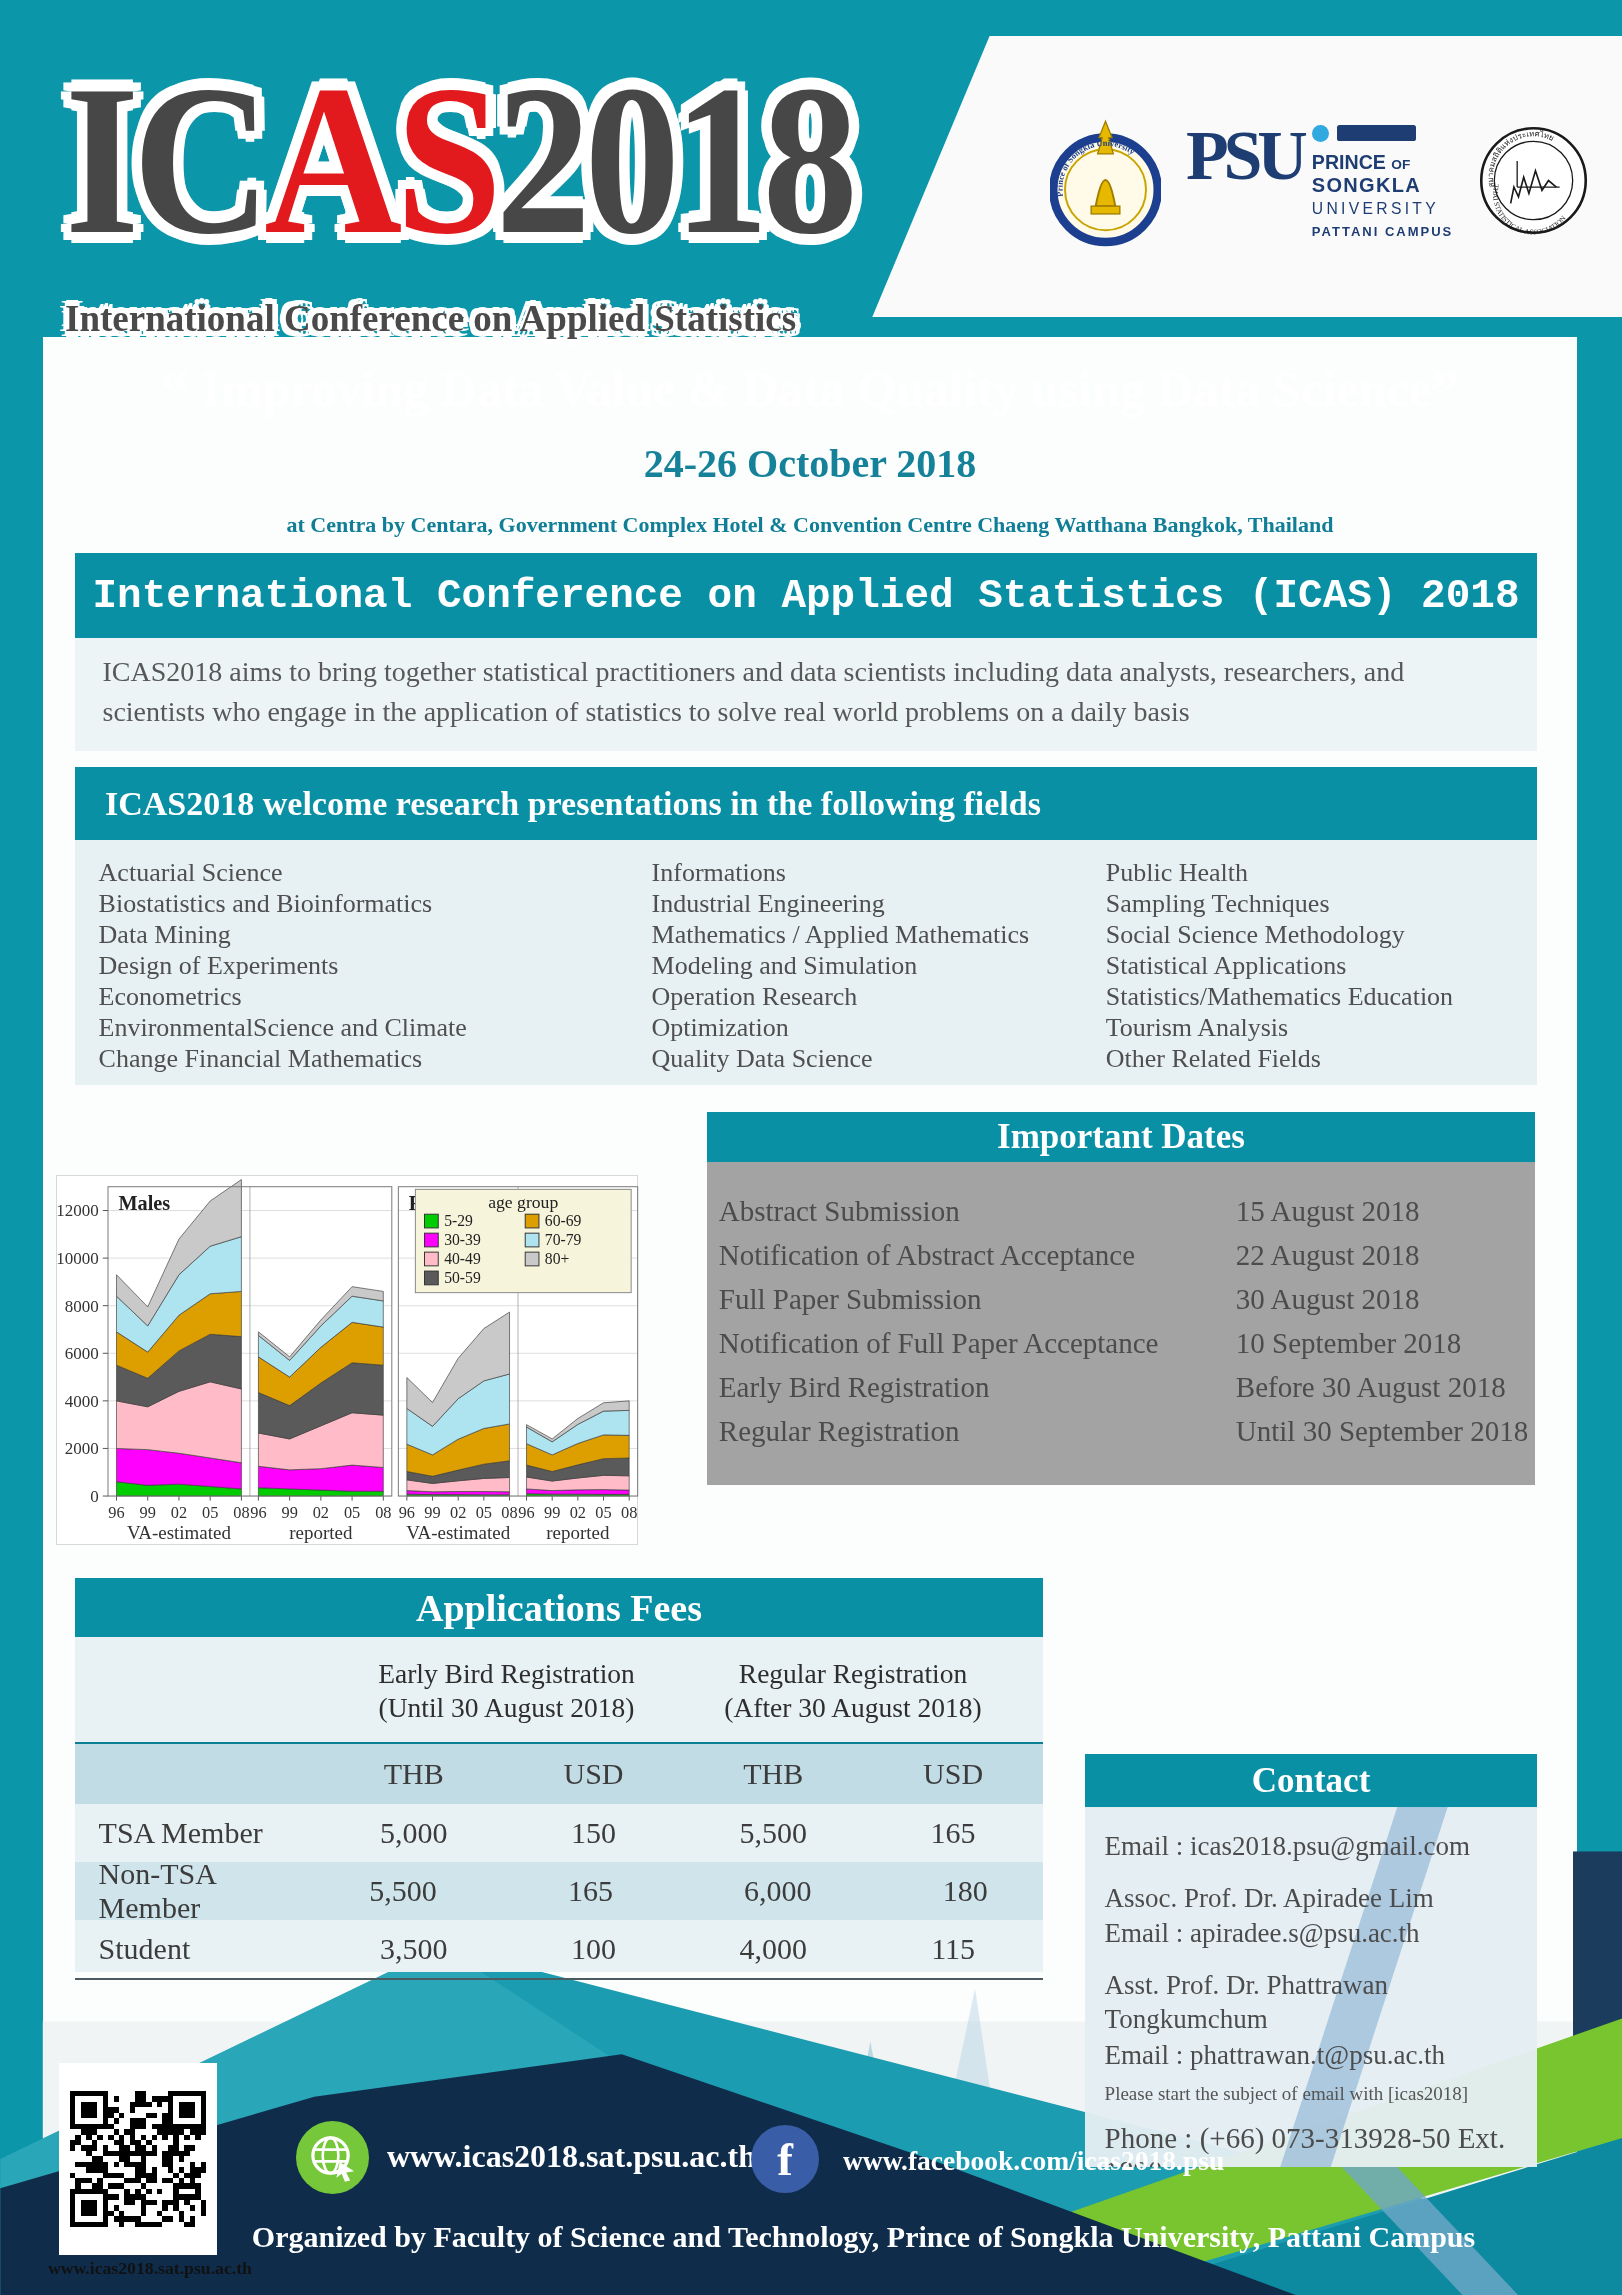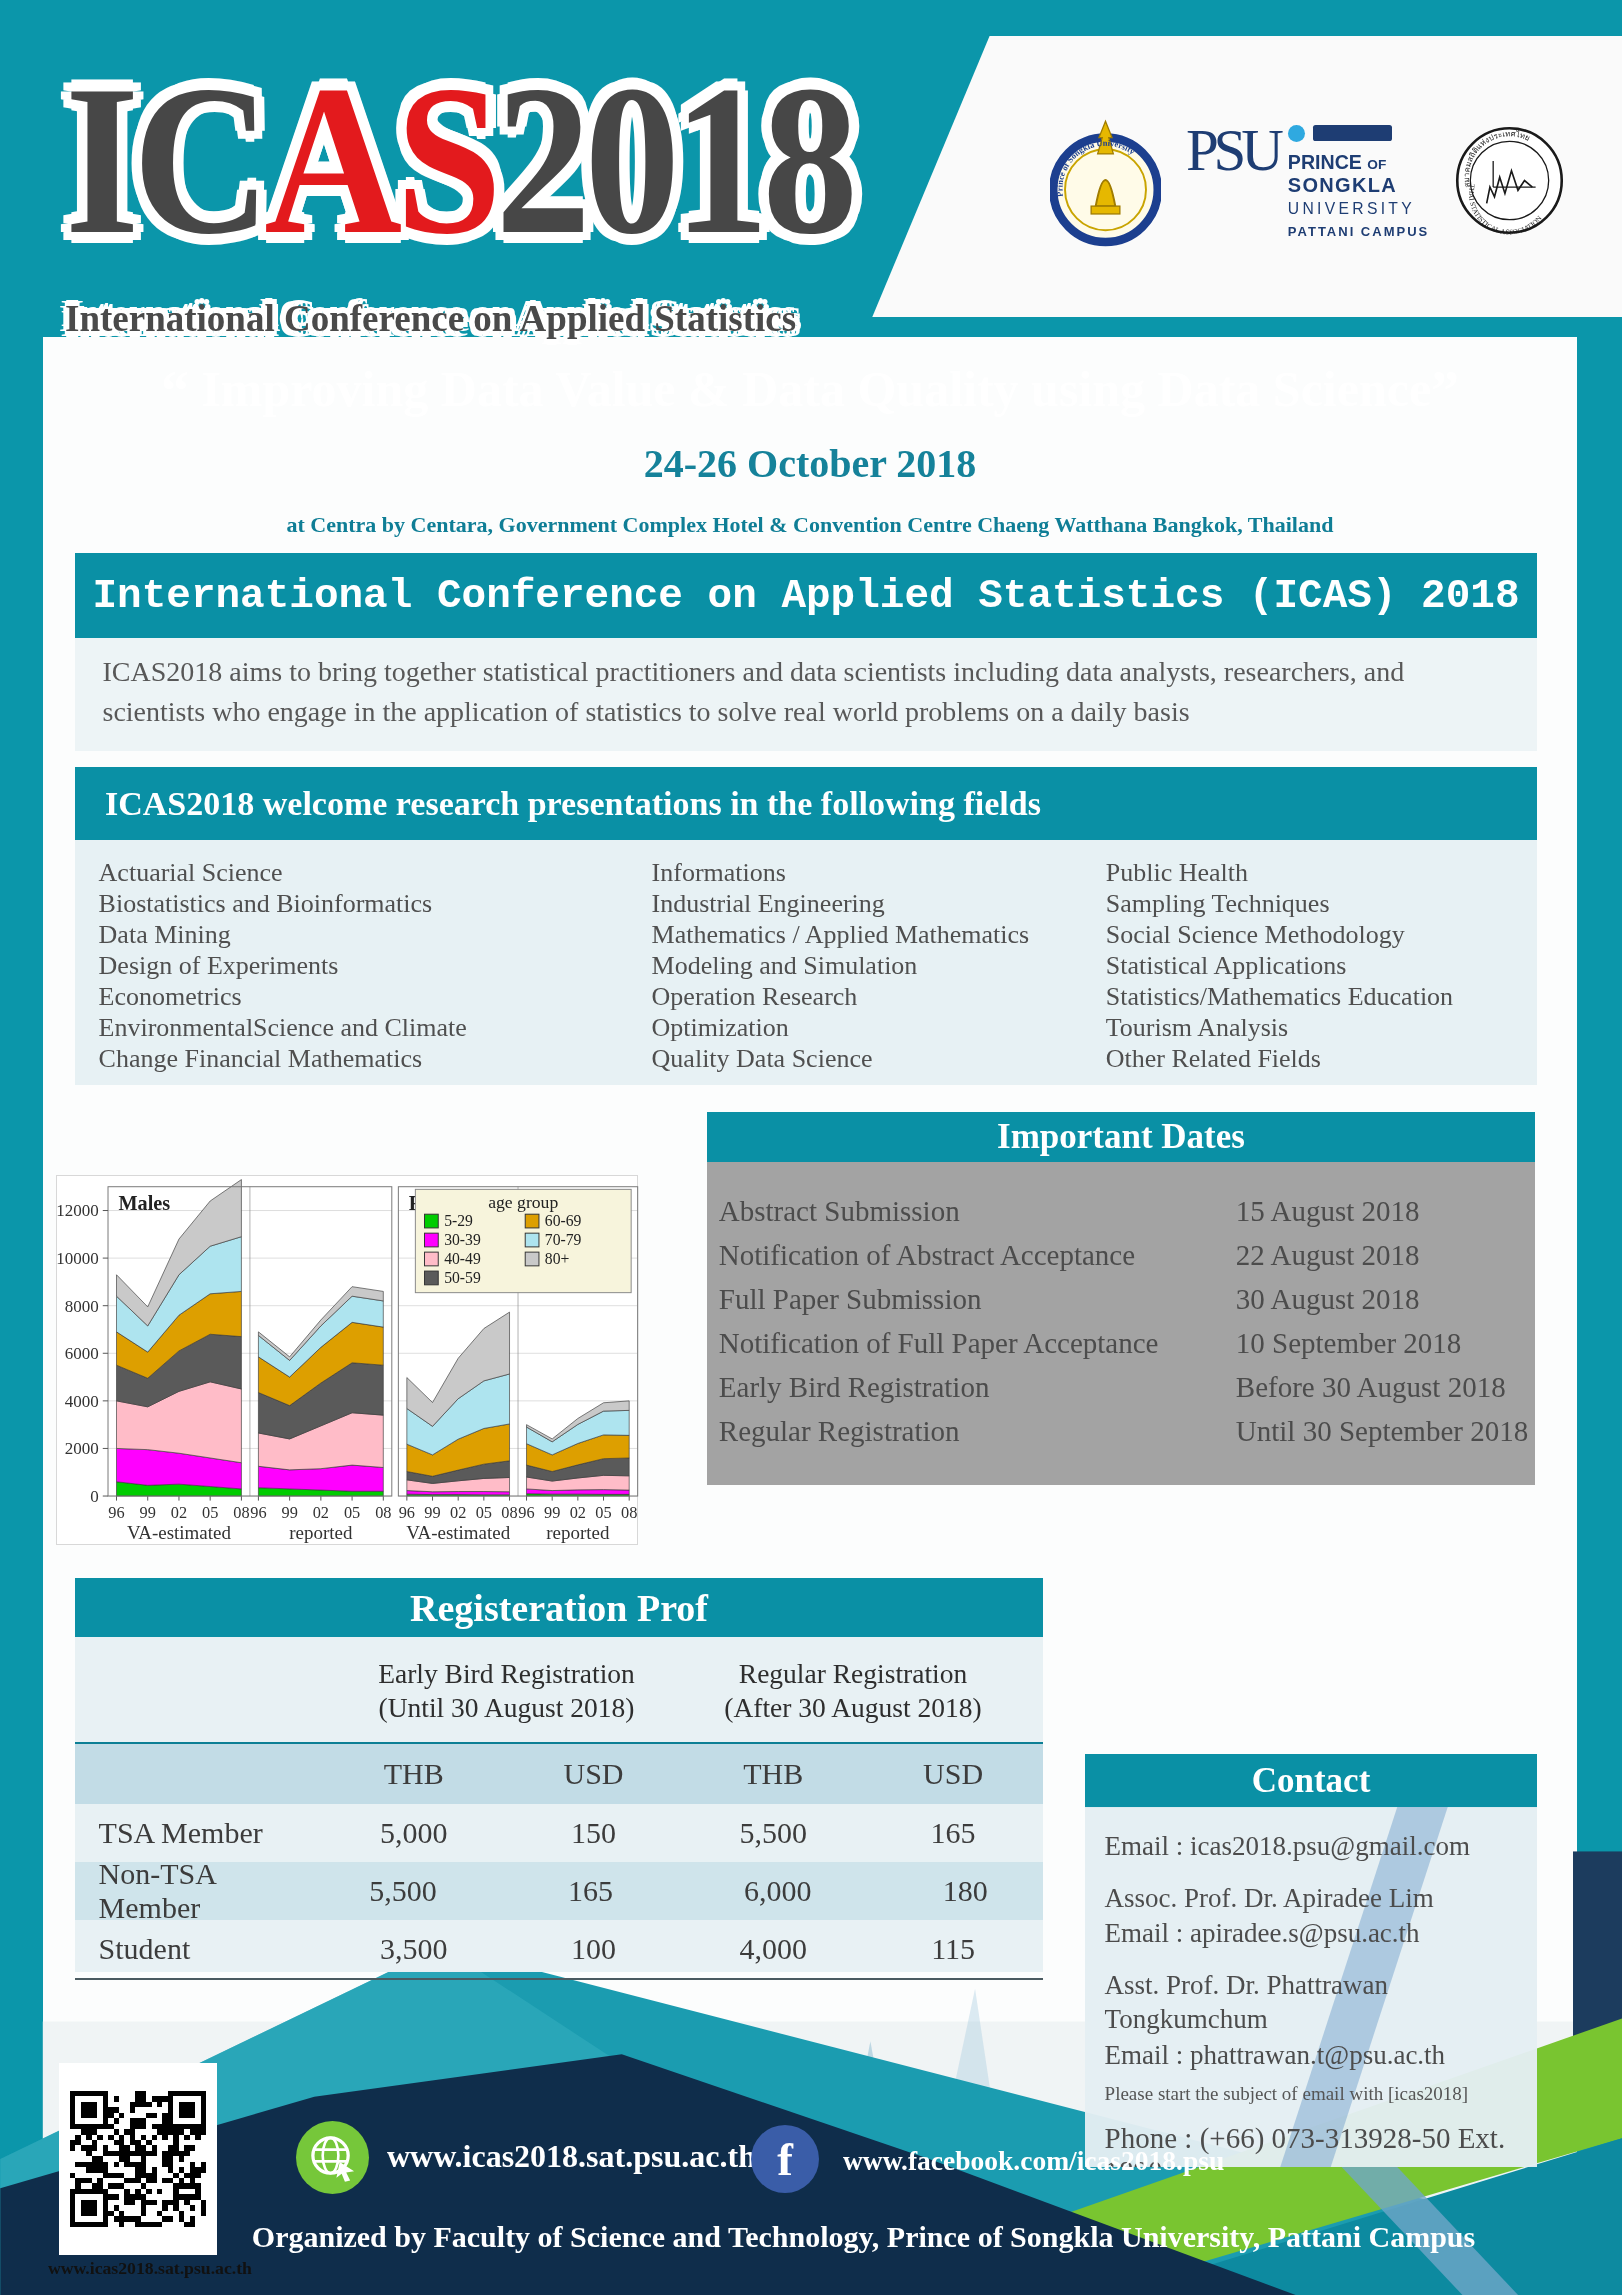--- a/index.html
+++ b/index.html
@@ -26,21 +26,21 @@
                 -5.9px 0 0 #fff,5.9px 0 0 #fff,0 -5.9px 0 #fff,0 5.9px 0 #fff;
   }
   #partners-panel {
     left:841px; top:36px; width:782px; height:281px; background:#fafafa; z-index:1;
     clip-path:polygon(19% 0,100% 0,100% 100%,4% 100%);
   }
   #partners-row { position:absolute; left:209px; top:26px; width:563px; height:236px;
     display:flex; align-items:center; gap:25px; }
   .partner { display:flex; flex-direction:column; align-items:center; }
   #psu-wordmark { display:flex; align-items:flex-start; gap:9.2px; }
-  #psu-acronym { font-size:59px; font-weight:400; color:#1e3d73; letter-spacing:-5.2px; line-height:1; }
+  #psu-acronym { font-size:70px; font-weight:700; color:#1e3d73; letter-spacing:-5.2px; line-height:1; }
   #psu-right { display:flex; flex-direction:column; margin-top:3.9px; }
   #psu-dotbar { display:flex; align-items:center; gap:7.9px; margin-bottom:9.2px; }
   #psu-dot { width:17px; height:17px; border-radius:50%; background:#2fa9e0; }
   #psu-bar { width:79px; height:15.7px; border-radius:2.6px; background:#1e3d73; }
   .psu-line1 { font-size:19.6px; font-weight:700; color:#1e3d73; font-family:"Liberation Sans",sans-serif; }
   .psu-line1 .of { font-size:13.7px; }
   .psu-line2 { font-size:20px; font-weight:700; color:#1e3d73; letter-spacing:1.3px; font-family:"Liberation Sans",sans-serif;}
   .psu-line3 { font-size:15.7px; font-weight:400; color:#1e3d73; letter-spacing:3.3px; margin-top:2.6px; font-family:"Liberation Sans",sans-serif;}
   .psu-line4 { font-size:13px; font-weight:700; color:#1e3d73; letter-spacing:2px; margin-top:6.5px; font-family:"Liberation Sans",sans-serif;}
 
@@ -388,21 +388,21 @@
         <text x="592" y="163" font-size="24" fill="#222" font-family="Liberation Serif, serif">50-59</text>
         <rect x="716" y="58" width="21" height="21" fill="#dd9f00" stroke="#333" stroke-width="1.5"></rect>
         <text x="746" y="76" font-size="24" fill="#222" font-family="Liberation Serif, serif">60-69</text>
         <rect x="716" y="87" width="21" height="21" fill="#aee4ef" stroke="#333" stroke-width="1.5"></rect>
         <text x="746" y="105" font-size="24" fill="#222" font-family="Liberation Serif, serif">70-79</text>
         <rect x="716" y="116" width="21" height="21" fill="#c9c9c9" stroke="#333" stroke-width="1.5"></rect>
         <text x="746" y="134" font-size="24" fill="#222" font-family="Liberation Serif, serif">80+</text>
       </svg>
   </div>
 
-  <div class="abs band" id="fees-band">Registeration Prof</div>
+  <div class="abs band" id="fees-band">Applications Fees</div>
   <div class="abs" id="fees-body">
     <div id="fees-groups">
       <div class="fees-group" id="fees-group1">
         <div>Early Bird Registration</div>
           <div>(Until 30 August 2018)</div>
       </div>
       <div class="fees-group" id="fees-group2">
         <div>Regular Registration</div>
           <div>(After 30 August 2018)</div>
       </div>

